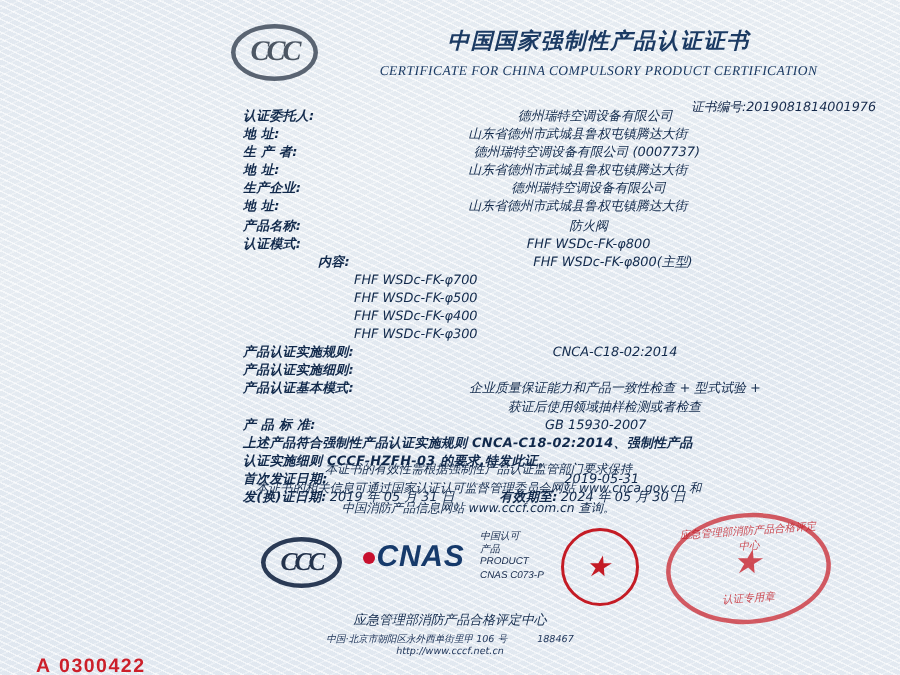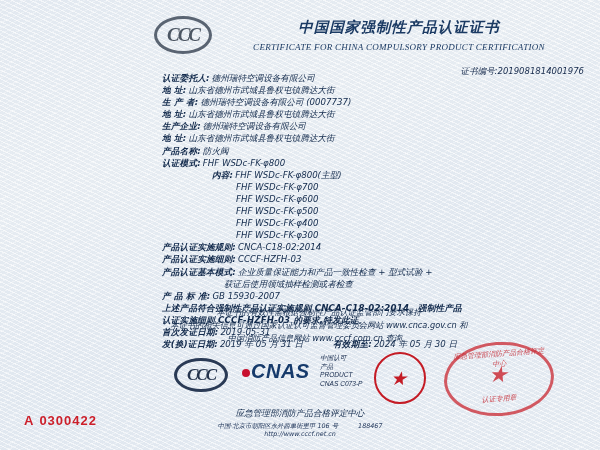--- a/index.html
+++ b/index.html
@@ -110,20 +110,21 @@
     white-space: nowrap;
   }
   .lbl {
     flex: 0 0 auto;
     font-weight: bold;
     letter-spacing: 0.2px;
   }
   .val {
     flex: 1 1 auto;
     padding-left: 2px;
+    text-align: center;
   }
   .model-row {
     padding-left: 74px;
   }
 
   
   .notes {
     position: absolute;
     left: 70px; top: 296px;
     width: 470px;
@@ -266,21 +267,21 @@
     text-align: center;
     font-family: "DejaVu Sans", sans-serif;
     font-size: 6.4px;
     color: #20365a;
     line-height: 8.4px;
   }
 
   
   .serial {
     position: absolute;
-    left: 24px; top: 413px;
+    left: 24px; top: 436px;
     font-family: "Liberation Sans", sans-serif;
     font-size: 13px;
     font-weight: bold;
     color: #cc1f2a;
     letter-spacing: 1px;
     text-align: right;
   }
   .serial .pref { margin-right: 5px; }
 </style>
 </head>
@@ -340,39 +341,35 @@
       </div>
 
       <div class="row">
         <span class="lbl" style="padding-left:50px;">内容:</span>
         <span class="val">FHF WSDc-FK-φ800(主型)</span>
       </div>
       <div class="row model-row">
         <span>FHF WSDc-FK-φ700</span>
       </div>
       <div class="row model-row">
-        <span>FHF WSDc-FK-φ600</span>
-      </div>
-      <div class="row model-row">
         <span>FHF WSDc-FK-φ500</span>
       </div>
       <div class="row model-row">
         <span>FHF WSDc-FK-φ400</span>
       </div>
       <div class="row model-row">
         <span>FHF WSDc-FK-φ300</span>
       </div>
 
       <div class="row">
         <span class="lbl">产品认证实施规则:</span>
         <span class="val">CNCA-C18-02:2014</span>
       </div>
       <div class="row">
         <span class="lbl">产品认证实施细则:</span>
-        <span class="val">CCCF-HZFH-03</span>
       </div>
       <div class="row">
         <span class="lbl">产品认证基本模式:</span>
         <span class="val">企业质量保证能力和产品一致性检查 + 型式试验 +</span>
       </div>
       <div class="row">
         <span class="val" style="padding-left:62px;">获证后使用领域抽样检测或者检查</span>
       </div>
       <div class="row">
         <span class="lbl">产  品  标  准:</span>

